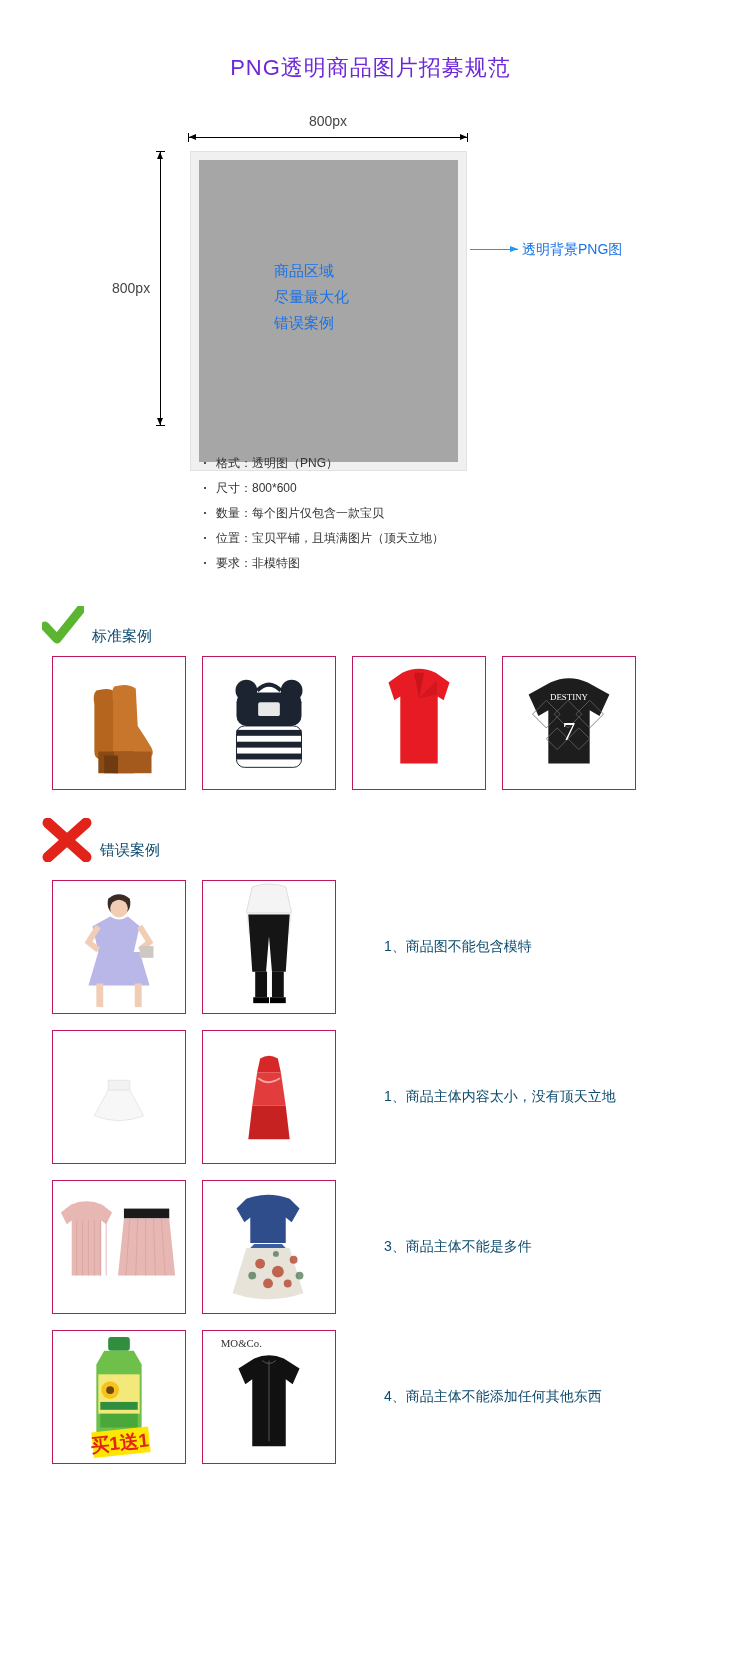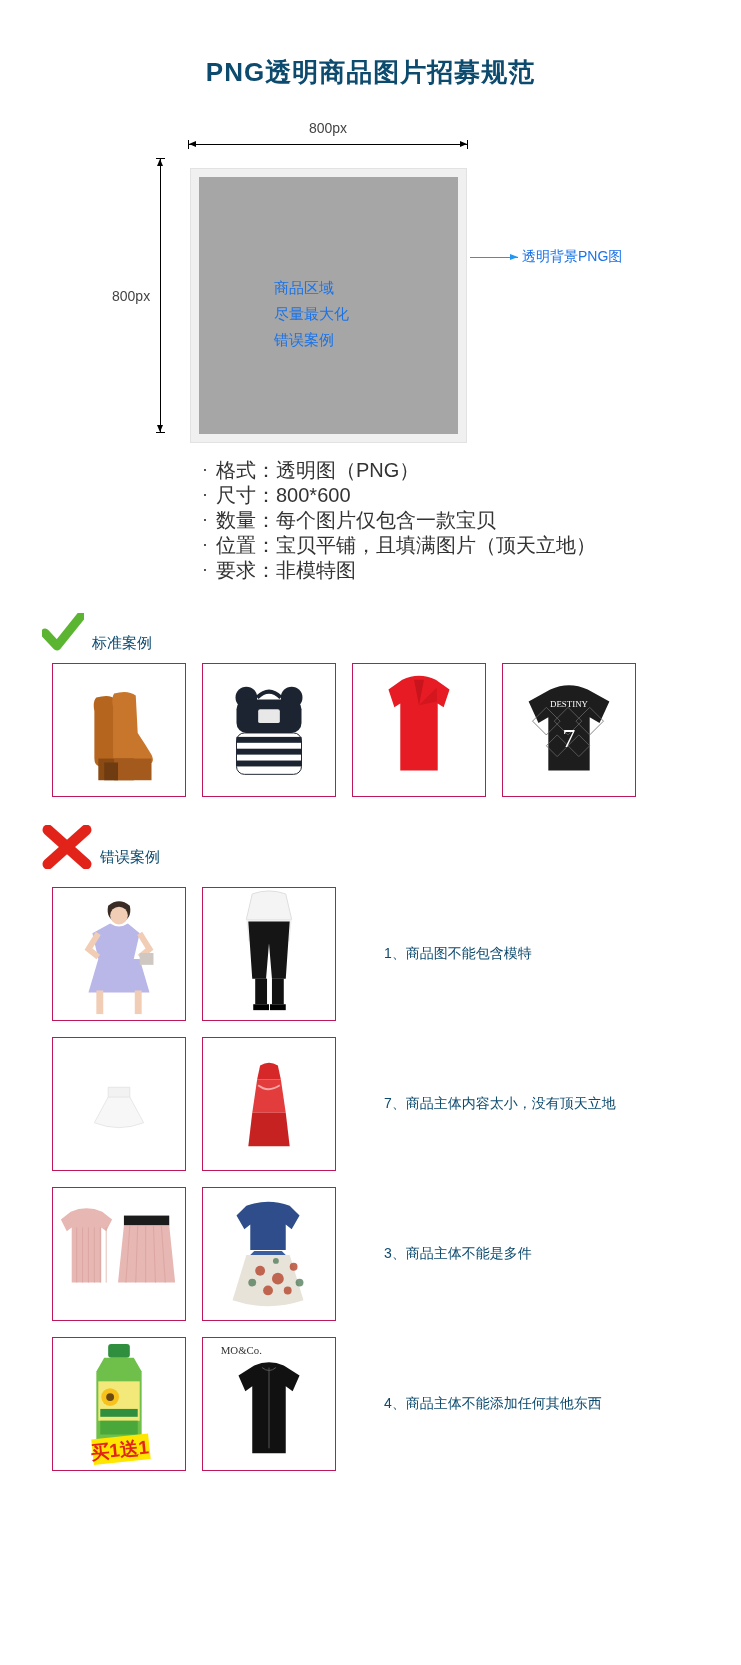--- a/index.html
+++ b/index.html
@@ -10,25 +10,25 @@
     background: #ffffff;
     font-family: "Liberation Sans", sans-serif;
     color: #333;
     position: relative;
     overflow: hidden;
   }
 
   
   .page-title {
     text-align: center;
-    color: #0c4a6e;
-    font-size: 26px;
+    color: #6d28d9;
+    font-size: 22px;
     letter-spacing: 1px;
     padding-top: 38px;
-    font-weight: bold;
+    font-weight: normal;
   }
 
   
   .spec-area {
     position: relative;
     margin-top: 30px;
     height: 330px;
   }
   .dim-top {
     position: absolute;
@@ -116,23 +116,23 @@
     width: 0; height: 0;
     border-left: 3.5px solid transparent;
     border-right: 3.5px solid transparent;
   }
   .arrow-v .head-t { top: 1px; border-bottom: 7px solid #000; }
   .arrow-v .head-b { bottom: 1px; border-top: 7px solid #000; }
 
   .canvas-box {
     position: absolute;
     left: 190px;
-    top: 48px;
+    top: 38px;
     width: 277px;
-    height: 275px;
+    height: 320px;
     background: #f0f0f0;
     border: 1px solid #e2e2e2;
     padding: 8px;
   }
   .canvas-inner {
     width: 100%;
     height: 100%;
     background: #a6a6a6;
     position: relative;
   }
@@ -179,21 +179,21 @@
     white-space: nowrap;
   }
 
   
   .spec-list {
     margin: 8px 0 0 200px;
     padding: 0;
     list-style: none;
   }
   .spec-list li {
-    font-size: 20px;
+    font-size: 12px;
     color: #333;
     line-height: 25px;
     position: relative;
     padding-left: 16px;
   }
   .spec-list li:before {
     content: "·";
     position: absolute;
     left: 2px;
     top: -1px;
@@ -440,21 +440,21 @@
       <div class="thumb">
         <svg class="ctr" viewBox="0 0 134 134">
           <rect x="0" y="0" width="134" height="134" fill="#fff"></rect>
           <path d="M58 28 q9 -6 18 0 l3 14 l-24 0z" fill="#d62828"></path>
           <path d="M55 42 l24 0 l5 34 l-34 0z" fill="#e33c3c"></path>
           <path d="M50 76 l34 0 l4 34 l-42 0z" fill="#c62222"></path>
           <path d="M56 48 q10 8 22 0" fill="none" stroke="#f6a6a6" stroke-width="2"></path>
         </svg>
       </div>
     </div>
-    <div class="bad-note">7、商品主体内容太小，没有顶天立地</div>
+    <div class="bad-note">1、商品主体内容太小，没有顶天立地</div>
   </div>
 
   <div class="bad-row">
     <div class="bad-thumbs">
       <div class="thumb">
         <svg class="ctr" viewBox="0 0 134 134">
           <rect x="0" y="0" width="134" height="134" fill="#fff"></rect>
           <path d="M18 24 q16 -7 32 0 l10 8 l-6 12 l-5 -4 l0 56 l-30 0 l0 -56 l-5 4 l-6 -12z" fill="#e7b7b3"></path>
           <g stroke="#d89f9b" stroke-width="0.7">
             <path d="M24 40 L24 96"></path>

